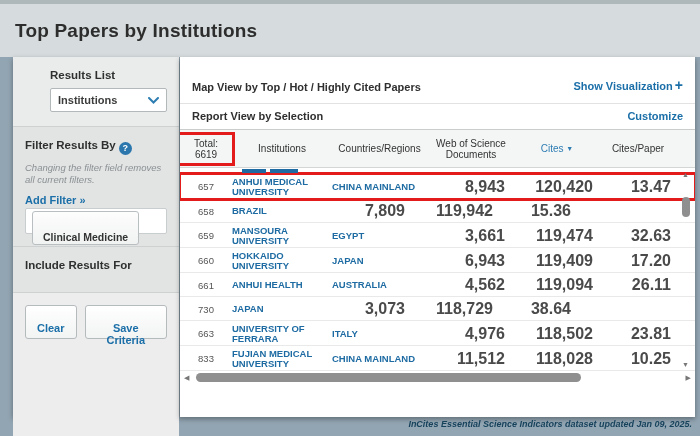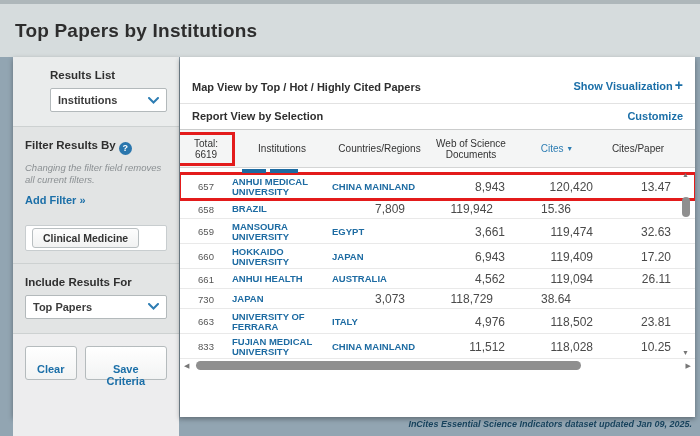--- a/index.html
+++ b/index.html
@@ -16,23 +16,23 @@
   .sec-filter{background:#e2e4e4;border-bottom:1px solid #cdd1d1;}
   .sec-include{background:#e2e4e4;border-bottom:1px solid #cdd1d1;padding-bottom:14px;}
   .sec-actions{background:#ededee;height:120px;}
   .sb-label{font-weight:bold;font-size:11.5px;margin-bottom:7px;color:#2f2f2f;}
   .dropdown{display:flex;align-items:center;justify-content:space-between;height:22px;background:#fff;
             border:1px solid #b3b9bb;border-radius:2px;padding:0 7px;cursor:pointer;}
   .dropdown .dd-text{font-weight:bold;font-size:11px;color:#3c3c3c;}
   .help{display:inline-flex;align-items:center;justify-content:center;width:13px;height:13px;border-radius:50%;
         background:#2a76ad;color:#fff;font-size:9px;font-weight:bold;vertical-align:-2px;margin-left:3px;cursor:pointer;}
   .note{font-style:italic;color:#8b9093;font-size:9.5px;line-height:12px;margin:2px 0 8px 0;}
-  .addfilter{display:block;color:#1b6fa8;font-weight:bold;font-size:11px;text-decoration:none;margin-bottom:19px;cursor:pointer;}
+  .addfilter{display:block;color:#1b6fa8;font-weight:bold;font-size:11px;text-decoration:none;margin-bottom:2px;cursor:pointer;}
   .filter-input{background:#fff;border:1px solid #c8cdcf;border-radius:2px;padding:2px;height:20px;}
-  .chip{display:inline-block;height:20px;line-height:18px;padding:0 10px;margin-left:4px;
+  .chip{display:inline-block;height:20px;line-height:18px;padding:16px 10px;margin-left:4px;
         background:linear-gradient(#fdfdfd,#f1f2f2);border:1px solid #b9bfc1;border-radius:3px;
         font-weight:bold;font-size:10.5px;color:#333;font-family:inherit;cursor:pointer;}
   .btnrow{display:flex;gap:8px;}
   .btn{height:24px;padding:16px 11px;background:linear-gradient(#ffffff,#f2f3f3);border:1px solid #b5bbbd;
        border-radius:3px;color:#1b6fa8;font-weight:bold;font-size:11px;font-family:inherit;cursor:pointer;}
   
   .panel{position:absolute;left:180px;top:57px;right:5px;bottom:19px;background:#fff;
          box-shadow:0 2px 5px rgba(0,0,0,.35);overflow:hidden;}
   .mapview{display:flex;justify-content:space-between;align-items:flex-end;padding:20px 12px 10px 12px;
            border-bottom:1px solid #e2e2e2;}
@@ -54,21 +54,21 @@
   .total-box{outline:3px solid #e31b1b;outline-offset:0px;padding:3px 0;line-height:12px;}
   .cites-hdr{color:#2d7db3;}
   .sort-ico{font-size:7px;color:#2d7db3;vertical-align:1px;}
   .tbody{position:relative;}
   .partial-row{height:6px;overflow:hidden;position:relative;}
   .pbar{position:absolute;top:1px;height:4px;background:#1d6ba2;}
   .pbar.b1{left:62px;width:24px;} .pbar.b2{left:90px;width:28px;}
   .trow{display:flex;align-items:center;border-bottom:1px solid #e9e9e9;padding:3px 18px 2px 0;
         font-size:9.5px;color:#555;}
   .trow .c-inst,.trow .c-country{color:#1d6ba2;font-weight:bold;line-height:9.5px;padding-right:6px;cursor:pointer;}
-  .trow .c-wos,.trow .c-cites,.trow .c-cpp{color:#4a4a4a;font-size:12px;}
+  .trow .c-wos,.trow .c-cites,.trow .c-cpp{color:#4a4a4a;font-size:16px;font-weight:bold;}
   .trow.highlight{outline:3px solid #e31b1b;outline-offset:-1px;}
   
   .vscroll{position:absolute;top:3px;bottom:16px;right:2px;width:13px;z-index:3;}
   .vs-up{position:absolute;top:0;left:2px;font-size:7px;color:#777;cursor:pointer;}
   .vs-thumb{position:absolute;top:26px;left:2px;width:8px;height:20px;background:#8f8f8f;border-radius:4px;cursor:pointer;}
   .vs-down{position:absolute;bottom:0;left:2px;font-size:7px;color:#777;cursor:pointer;}
   .hscroll{display:flex;align-items:center;height:13px;padding:0 4px;}
   .hs-left,.hs-right{font-size:7px;color:#777;cursor:pointer;flex:none;}
   .hs-track{flex:1;height:9px;margin:0 5px;position:relative;}
   .hs-thumb{position:absolute;left:2px;top:0;height:9px;width:79%;background:#8f8f8f;border-radius:5px;cursor:pointer;}
@@ -99,26 +99,20 @@
         <span>Filter Results By</span><span class="help">?</span>
       </div>
       <div class="note">Changing the filter field removes all current filters.</div>
       <a class="addfilter">Add Filter »</a>
       <div class="filter-input">
         <button class="chip">Clinical Medicine</button>
       </div>
     </div>
     <div class="sec sec-include">
       <div class="sb-label">Include Results For</div>
-      <div class="dropdown">
-        <span class="dd-text">Top Papers</span>
-        <svg width="11" height="7">
-            <polyline points="1,1 5.5,5.5 10,1" fill="none" stroke="#2d7db3" stroke-width="2" stroke-linecap="round"></polyline>
-          </svg>
-      </div>
     </div>
     <div class="sec sec-actions">
       <div class="btnrow">
         <button class="btn">Clear</button>
         <button class="btn">Save Criteria</button>
       </div>
     </div>
   </aside>
 
   <main class="panel">

